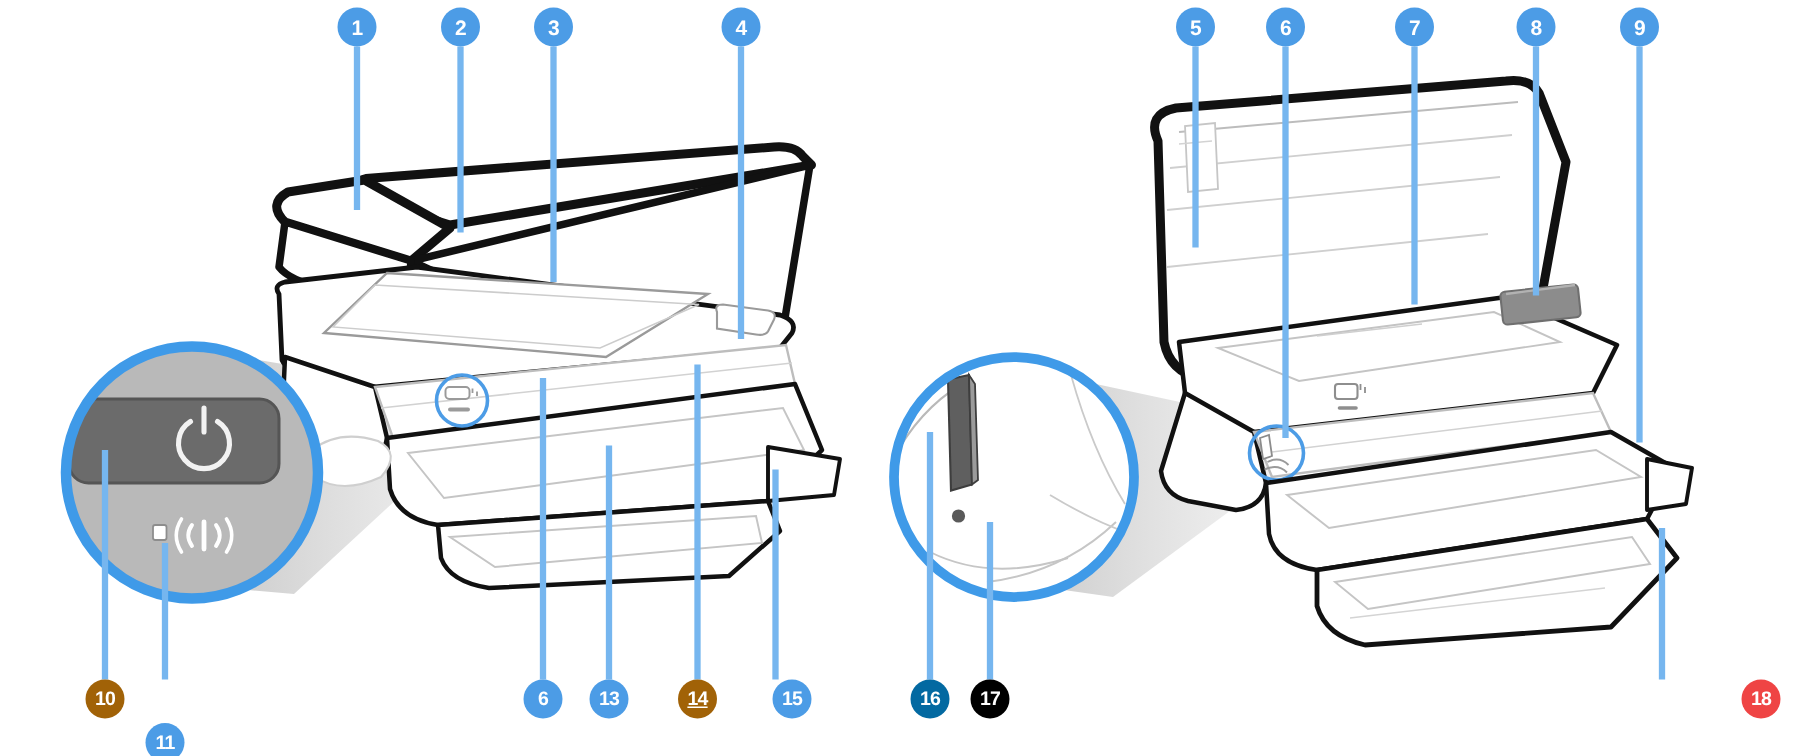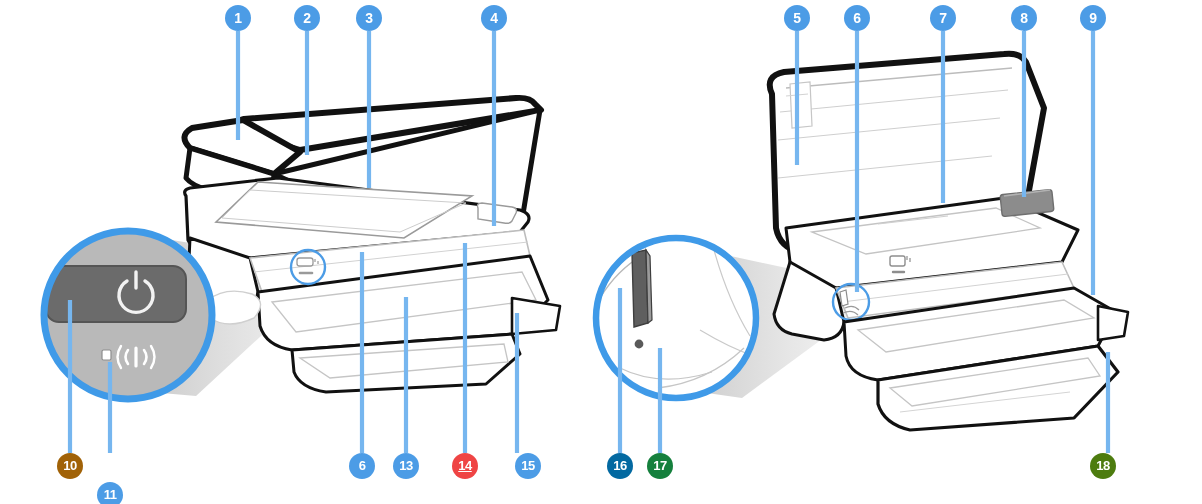--- a/index.html
+++ b/index.html
@@ -248,20 +248,20 @@
       <div class="callout" style="left: 494px; top: 18px; background: rgb(76, 156, 230);">4</div>
       <div class="callout" style="left: 797px; top: 18px; background: rgb(76, 156, 230);">5</div>
       <div class="callout" style="left: 857px; top: 18px; background: rgb(76, 156, 230);">6</div>
       <div class="callout" style="left: 943px; top: 18px; background: rgb(76, 156, 230);">7</div>
       <div class="callout" style="left: 1024px; top: 18px; background: rgb(76, 156, 230);">8</div>
       <div class="callout" style="left: 1093px; top: 18px; background: rgb(76, 156, 230);">9</div>
       <div class="callout small" style="left: 70px; top: 466px; background: #a16207;">10</div>
       <div class="callout small" style="left: 110px; top: 466px; background: rgb(76, 156, 230); margin-top: 16px;">11</div>
       <div class="callout small" style="left: 362px; top: 466px; background: rgb(76, 156, 230);">6</div>
       <div class="callout small" style="left: 406px; top: 466px; background: rgb(76, 156, 230);">13</div>
-      <div class="callout small" style="left: 465px; top: 466px; background: #ef4444; text-decoration: underline;">14</div>
+      <div class="callout small" style="left: 465px; top: 466px; background: #a16207; text-decoration: underline;">14</div>
       <div class="callout small" style="left: 528px; top: 466px; background: rgb(76, 156, 230);">15</div>
       <div class="callout small" style="left: 620px; top: 466px; background: #0369a1;">16</div>
-      <div class="callout small" style="left: 660px; top: 466px; background: #15803d;">17</div>
-      <div class="callout small" style="left: 1103px; top: 466px; background: #4d7c0f;">18</div>
+      <div class="callout small" style="left: 660px; top: 466px; background: #000000;">17</div>
+      <div class="callout small" style="left: 1174px; top: 466px; background: #ef4444;">18</div>
     </div>
 
 </div>
 
 </body></html>

